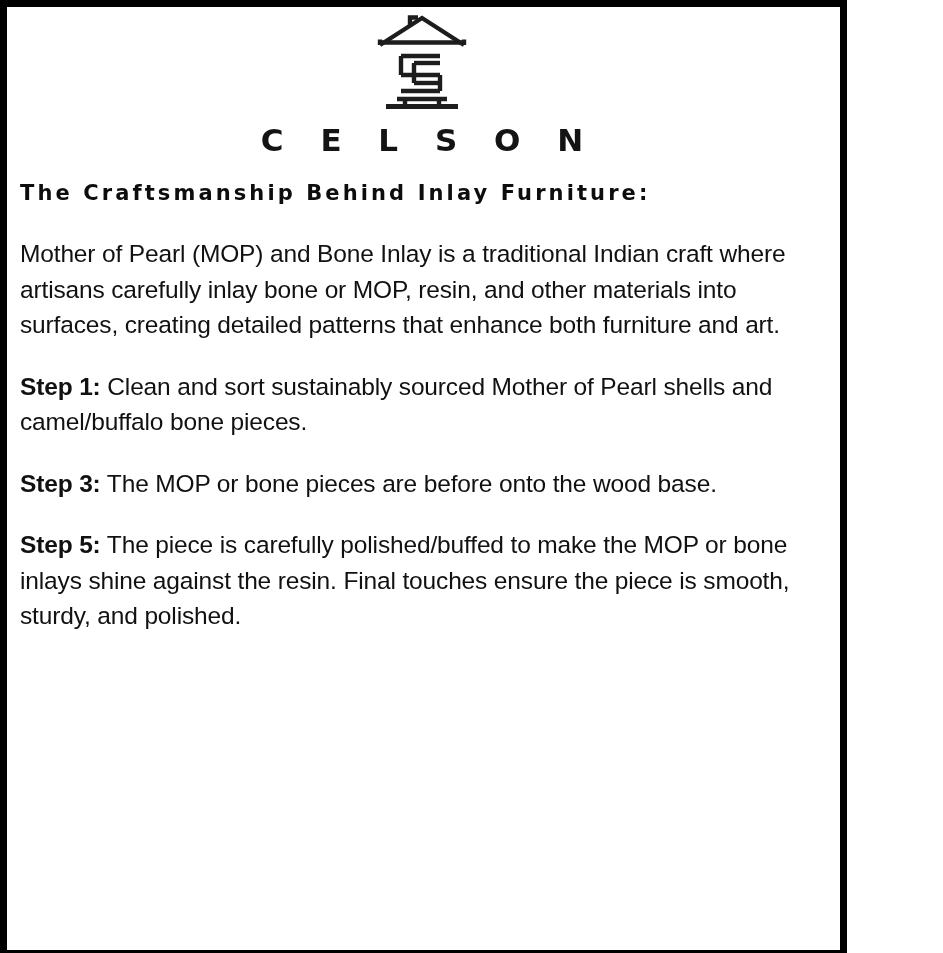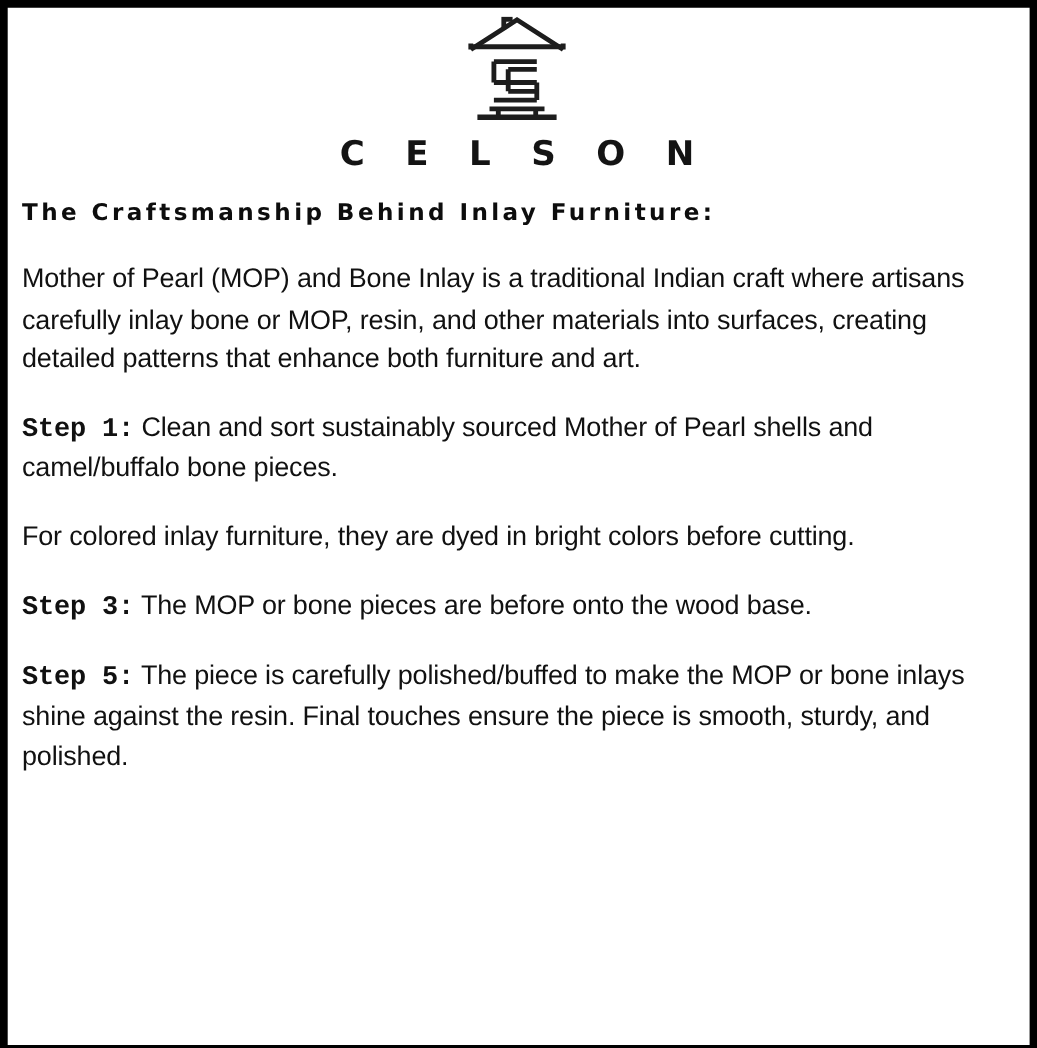--- a/index.html
+++ b/index.html
@@ -11,21 +11,21 @@
     width: 943px;
     height: 953px;
     overflow: hidden;
     font-family: "Liberation Sans", sans-serif;
   }
 
   
   .poster {
     position: relative;
     box-sizing: border-box;
-    width: 943px;
+    width: 847px;
     height: 953px;
     background: #ffffff;
     border-top: 7px solid #000000;
     border-left: 7px solid #000000;
     border-right: 7px solid #000000;
     border-bottom: 3px solid #000000;
   }
 
   .inner {
     box-sizing: border-box;
@@ -77,21 +77,21 @@
   .para {
     font-family: "Liberation Sans", sans-serif;
     font-size: 24.5px;
     line-height: 35.5px;
     letter-spacing: -0.15px;
     color: #111111;
     margin: 0 0 26px 0;
     max-width: 900px;
   }
   .para:last-child { margin-bottom: 16px; }
-  .para .lead { font-weight: 700; font-family: Liberation Mono, monospace; }
+  .para .lead { font-weight: 700; }
 </style>
 </head>
 <body>
 
 <div class="poster">
   <div class="inner">
 
     <div class="brand">
       <svg class="logo-mark" viewBox="0 0 96 100" aria-hidden="true">
         <g fill="none" stroke="#1d1d1d" stroke-width="4.4" stroke-linecap="butt" stroke-linejoin="miter">
@@ -128,23 +128,20 @@
     <h1 class="headline">The Craftsmanship Behind Inlay Furniture:</h1>
 
     <div class="body-copy">
       <p class="para">
         <span class="lead"></span><span>Mother of Pearl (MOP) and Bone Inlay is a traditional Indian craft where artisans carefully inlay bone or MOP, resin, and other materials into surfaces, creating detailed patterns that enhance both furniture and art.</span>
       </p>
       <p class="para">
         <span class="lead">Step 1:</span><span> Clean and sort sustainably sourced Mother of Pearl shells and camel/buffalo bone pieces.</span>
       </p>
       <p class="para">
-        <span class="lead"></span><span>For colored inlay furniture, they are dyed in bright colors before cutting.</span>
-      </p>
-      <p class="para">
         <span class="lead">Step 3:</span><span> The MOP or bone pieces are before onto the wood base.</span>
       </p>
       <p class="para">
         <span class="lead">Step 5:</span><span> The piece is carefully polished/buffed to make the MOP or bone inlays shine against the resin. Final touches ensure the piece is smooth, sturdy, and polished.</span>
       </p>
     </div>
 
   </div>
 </div>
 

